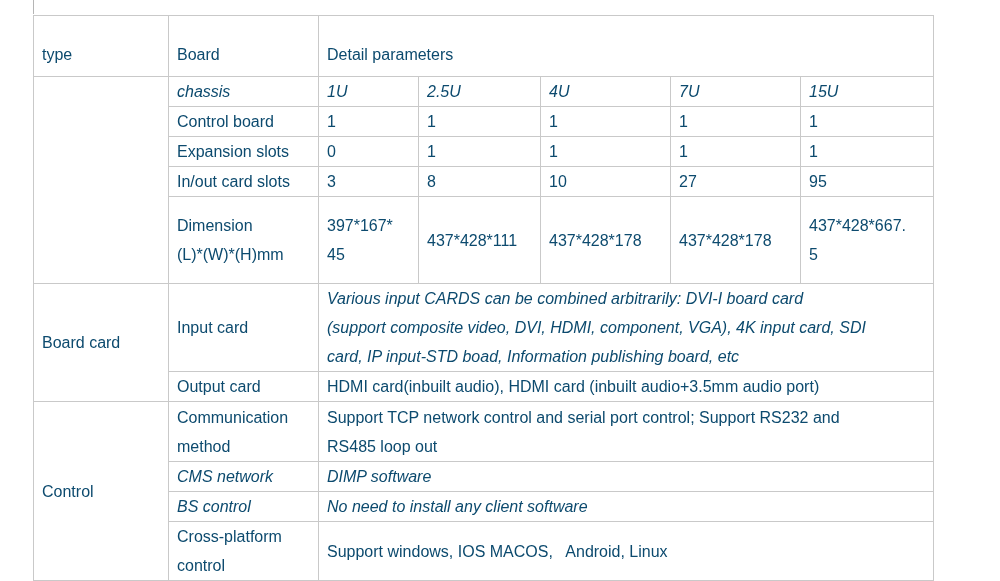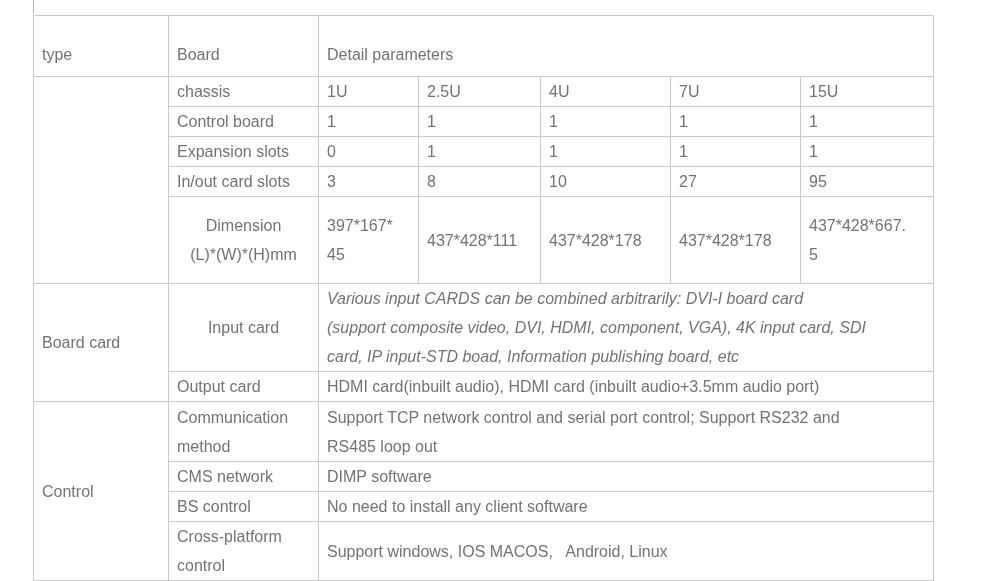--- a/index.html
+++ b/index.html
@@ -34,43 +34,42 @@
     font-size: 16px;
     line-height: 29px;
   }
   table.spec td {
     border: 1px solid #c9c9c9;
     padding: 0 8px;
     vertical-align: middle;
     white-space: pre-wrap;
     overflow: hidden;
     overflow-wrap: break-word;
-    color: #737373;
+    color: #0c4a6e;
     background: #ffffff;
   }
   tr.header-row td {
     vertical-align: bottom;
     padding-bottom: 7px;
   }
   td.detail-cell {
     padding: 0 11px;
   }
   td.va-top {
     vertical-align: top;
     padding-top: 0px;
     font-style: italic;
   }
   td.label-top {
     vertical-align: top;
     padding-top: 3px;
-    text-align: center;
   }
   
   tr.h61  { height: 61px; }
-  tr.h29  { height: 29px; }
+  tr.h29  { height: 29px; font-style: italic; }
   tr.h30  { height: 30px; margin-top: 9px; }
   tr.h87  { height: 87px; }
   tr.h60  { height: 60px; }
   tr.h58  { height: 58px; }
   tr.h20  { height: 20px; }
 </style>
 </head>
 <body>
 
 <div class="page">

